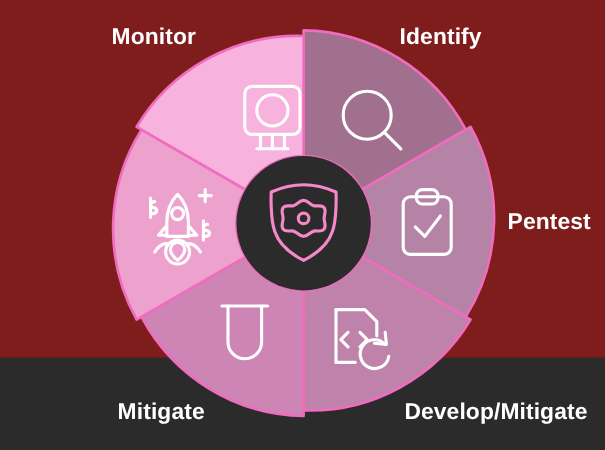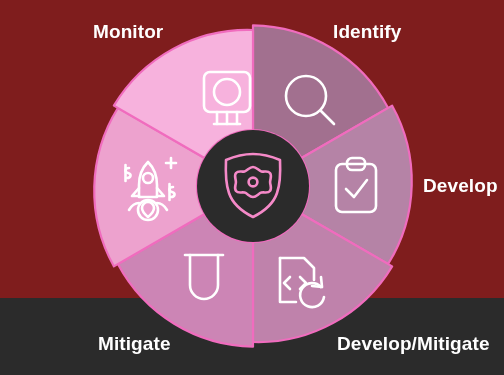--- a/index.html
+++ b/index.html
@@ -136,17 +136,17 @@
     <g transform="translate(253,186)">
       <path class="shield-stroke" d="M0 -32 c-10 0 -20 3 -27 6 c0 0 -1 22 3 33 c4 12 16 20 24 24 c8 -4 20 -12 24 -24 c4 -11 3 -33 3 -33 c-7 -3 -17 -6 -27 -6 z" stroke="#f589c8"></path>
       <path class="shield-stroke" d="M0 -19 c3.6 0 5.4 3.6 8.4 4.4 c3 0.8 6.4 -1.1 8.6 1.6 c2.2 2.7 0.1 5.9 0.1 9 c0 3.1 2.1 6.3 -0.1 9 c-2.2 2.7 -5.6 0.8 -8.6 1.6 c-3 0.8 -4.8 4.4 -8.4 4.4 c-3.6 0 -5.4 -3.6 -8.4 -4.4 c-3 -0.8 -6.4 1.1 -8.6 -1.6 c-2.2 -2.7 -0.1 -5.9 -0.1 -9 c0 -3.1 -2.1 -6.3 0.1 -9 c2.2 -2.7 5.6 -0.8 8.6 -1.6 c3 -0.8 4.8 -4.4 8.4 -4.4 z" stroke="#f589c8"></path>
       <circle class="shield-stroke" cx="0" cy="-4" r="4.4" stroke="#f589c8"></circle>
     </g>
 
   </svg>
 
   <div class="label" style="left: 93px; top: 22px; color: rgb(255, 255, 255);">Monitor</div>
   <div class="label" style="left: 333px; top: 22px; color: rgb(255, 255, 255);">Identify</div>
-  <div class="label" style="left: 423px; top: 176px; color: rgb(255, 255, 255);">Develop</div>
+  <div class="label" style="left: 423px; top: 176px; color: rgb(255, 255, 255);">Pentest</div>
   <div class="label" style="left: 337px; top: 334px; color: rgb(255, 255, 255);">Develop/Mitigate</div>
   <div class="label" style="left: 98px; top: 334px; color: rgb(255, 255, 255);">Mitigate</div>
 
 </div>
 
 </body></html>

